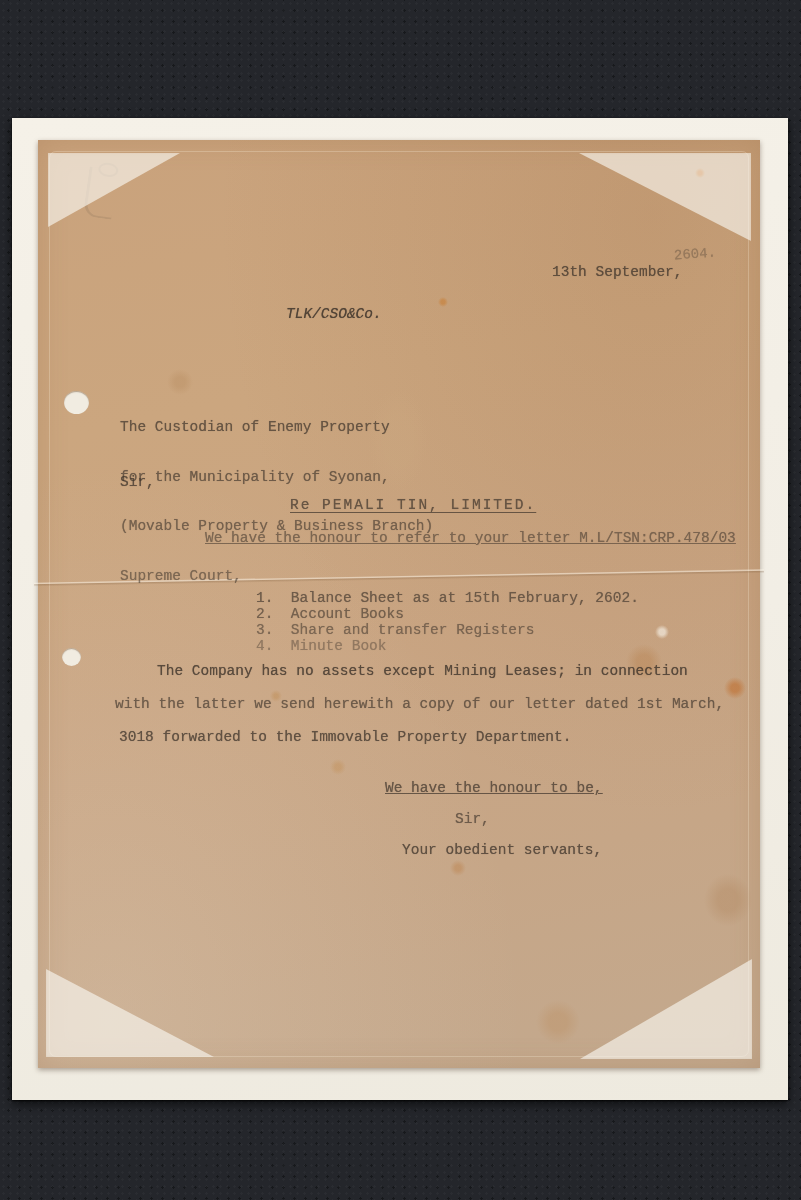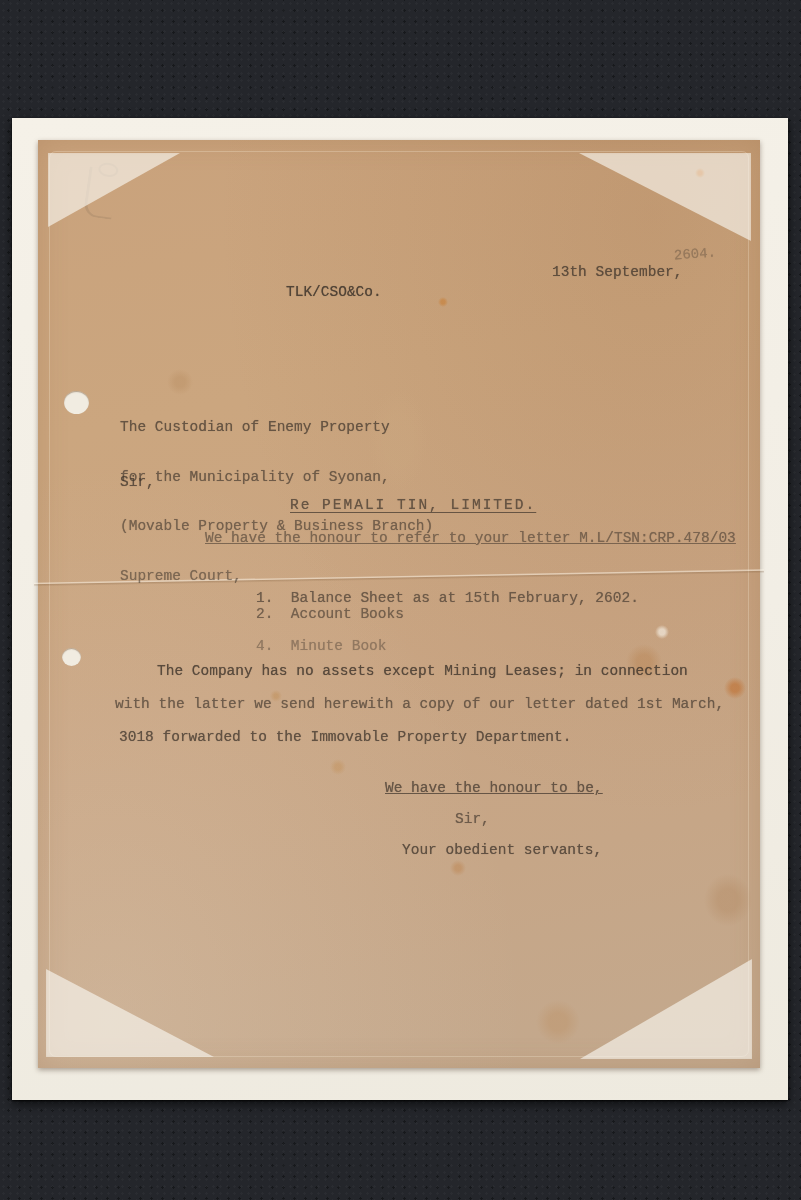--- a/index.html
+++ b/index.html
@@ -72,21 +72,21 @@
   .mount-bl{left:8px;bottom:11px;width:168px;height:88px;clip-path:polygon(0 0,0 100%,100% 100%);}
   .mount-br{right:8px;bottom:9px;width:172px;height:100px;clip-path:polygon(100% 0,100% 100%,0 100%);}
   .t{
     position:absolute;white-space:pre;color:#3e342b;font-size:14.5px;line-height:16.5px;
     text-shadow:0 0 0.7px rgba(62,52,43,0.85);
   }
   .i85{opacity:.85}.i80{opacity:.8}.i75{opacity:.75}.i70{opacity:.7}.i65{opacity:.65}
   .i60{opacity:.6}.i55{opacity:.55}.i45{opacity:.45}.i40{opacity:.4}.i32{opacity:.32}
   .date-line{left:514px;top:124px;}
   .date-year{left:636px;top:106px;transform:rotate(-4deg);font-size:14px;}
-  .file-ref{left:248px;top:144px;}
+  .file-ref{left:248px;top:166px;font-style:italic;}
   .addr{left:82px;top:246px;}
   .addr div{margin:0;}
   .salutation{left:82px;top:334px;}
   .subject{left:252px;top:357px;letter-spacing:2px;text-decoration:underline;text-underline-offset:3px;}
   .p1l1{left:167px;top:390px;text-decoration:underline;}
   .p1l2{left:80px;top:423px;}
   .enc1{left:218px;top:450px;}
   .enc2{left:218px;top:466px;}
   .enc3{left:218px;top:482px;}
   .enc4{left:218px;top:498px;}
@@ -120,20 +120,21 @@
       <div class="i55">Supreme Court,</div>
     </div>
 
     <div class="t salutation i75">Sir,</div>
     <div class="t subject i70">Re PEMALI TIN, LIMITED.</div>
 
     <div class="t p1l1 i55">We have the honour to refer to your letter M.L/TSN:CRP.478/03</div>
 
     <div class="t enc1 i65">1.  Balance Sheet as at 15th February, 2602.</div>
     <div class="t enc2 i60">2.  Account Books</div>
+    <div class="t enc3 i55">3.  Share and transfer Registers</div>
     <div class="t enc4 i40">4.  Minute Book</div>
 
     <div class="t p2l1 i80">The Company has no assets except Mining Leases; in connection</div>
     <div class="t p2l2 i65">with the latter we send herewith a copy of our letter dated 1st March,</div>
     <div class="t p2l3 i75">3018 forwarded to the Immovable Property Department.</div>
 
     <div class="t cl1 i70">We have the honour to be,</div>
     <div class="t cl2 i65">Sir,</div>
     <div class="t cl3 i75">Your obedient servants,</div>
 

